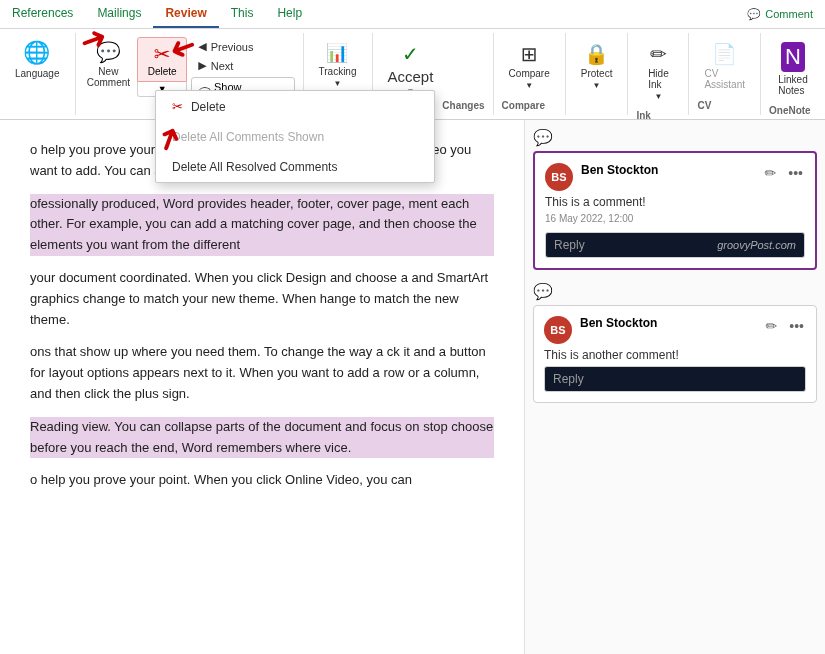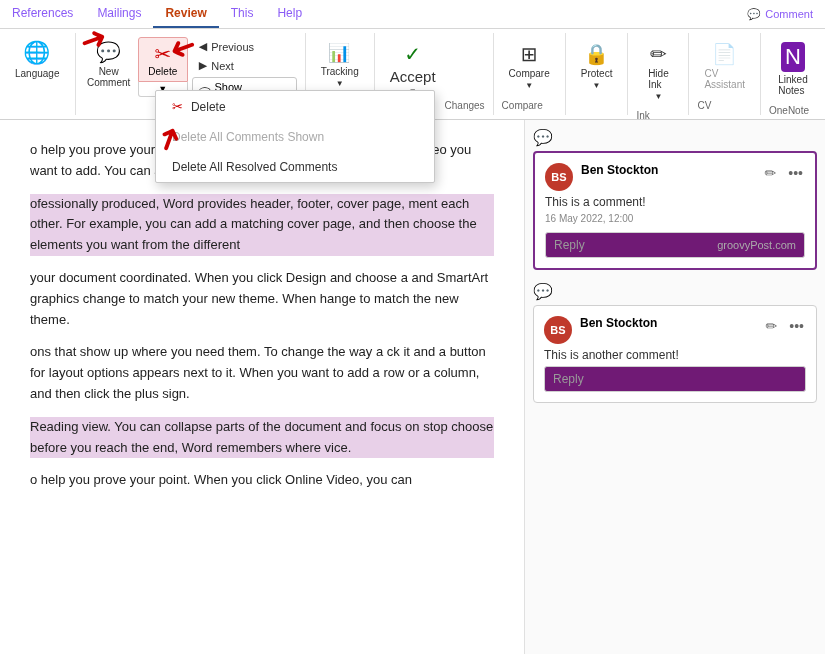--- a/index.html
+++ b/index.html
@@ -1,21 +1,21 @@
 <!DOCTYPE html>
 <html><head>
   <meta charset="utf-8">
   <style>
     * { box-sizing: border-box; margin: 0; padding: 0; }
     body { font-family: 'Segoe UI', Arial, sans-serif; font-size: 13px; background: #f3f3f3; width: 825px; height: 654px; overflow: hidden; }
 
     
     .ribbon { background: #fff; border-bottom: 1px solid #d1d1d1; }
     .ribbon-tabs { display: flex; background: #fff; border-bottom: 1px solid #d6d6d6; }
-    .ribbon-tab { padding: 6px 12px; font-size: 12px; cursor: pointer; color: #8b5cf6; }
+    .ribbon-tab { padding: 6px 12px; font-size: 12px; cursor: pointer; color: #15803d; }
     .ribbon-tab.active { color: #c2410c; border-bottom: 2px solid #2b5797; font-weight: 600; }
 
     .ribbon-content { display: flex; align-items: stretch; padding: 4px 0; background: #fff; height: 90px; }
     .ribbon-group { display: flex; align-items: flex-start; padding: 4px 8px; border-right: 1px solid #e0e0e0; gap: 2px; }
     .ribbon-group:last-child { border-right: none; }
 
     .ribbon-btn { display: flex; flex-direction: column; align-items: center; justify-content: flex-start; padding: 4px 6px; cursor: pointer; border-radius: 3px; min-width: 40px; font-size: 11px; color: #333; border: 1px solid transparent; gap: 2px; }
     .ribbon-btn .btn-icon { font-size: 22px; line-height: 1; }
     .ribbon-btn .btn-label { font-size: 10px; text-align: center; margin-top: 2px; }
 
@@ -41,27 +41,27 @@
     
     .comments-panel { width: 300px; background: #fafafa; padding: 8px; overflow-y: auto; }
     .comment-card { background: #fff; border: 1px solid #d0d0d0; border-radius: 4px; margin-bottom: 12px; padding: 10px; }
     .comment-card.active { border: 2px solid #7b2d8b; }
     .comment-header { display: flex; align-items: flex-start; gap: 8px; margin-bottom: 4px; }
     .avatar { width: 28px; height: 28px; border-radius: 50%; background: #c0392b; color: #fff; display: flex; align-items: center; justify-content: center; font-size: 11px; font-weight: bold; flex-shrink: 0; }
     .comment-author { font-weight: 600; font-size: 12px; flex: 1; }
     .comment-action-btn { background: none; border: none; cursor: pointer; color: #666; font-size: 14px; padding: 2px; border-radius: 2px; }
     .comment-text { font-size: 12px; color: #333; margin-bottom: 4px; }
     .comment-date { font-size: 10px; color: #888; margin-bottom: 8px; }
-    .comment-reply { display: flex; align-items: center; border: 1px solid #d0d0d0; border-radius: 3px; padding: 5px 8px; background: #701a75; cursor: text; gap: 24px; }
+    .comment-reply { display: flex; align-items: center; border: 1px solid #d0d0d0; border-radius: 3px; padding: 5px 8px; background: #0f172a; cursor: text; gap: 24px; }
     .comment-reply-label { font-size: 12px; color: #999; flex: 1; }
-    .comment-reply-site { font-size: 11px; color: #aaa; }
+    .comment-reply-site { font-size: 11px; color: #aaa; font-style: italic; }
     .show-comments-btn { display: flex; align-items: center; gap: 2px; padding: 3px 6px; background: #fff; border: 1px solid #c8c8c8; border-radius: 3px; cursor: pointer; font-size: 11px; }
 
     
-    .group-label { font-size: 10px; color: #666; text-align: right; margin-top: auto; padding-top: 2px; }
+    .group-label { font-size: 10px; color: #666; text-align: right; margin-top: auto; padding-top: 2px; font-weight: bold; }
   </style>
 </head>
 <body>
 
 <div class="ribbon">
   <div class="ribbon-tabs">
     <div class="ribbon-tab">References</div>
     <div class="ribbon-tab">Mailings</div>
     <div class="ribbon-tab active">Review</div>
     <div class="ribbon-tab">This</div>

